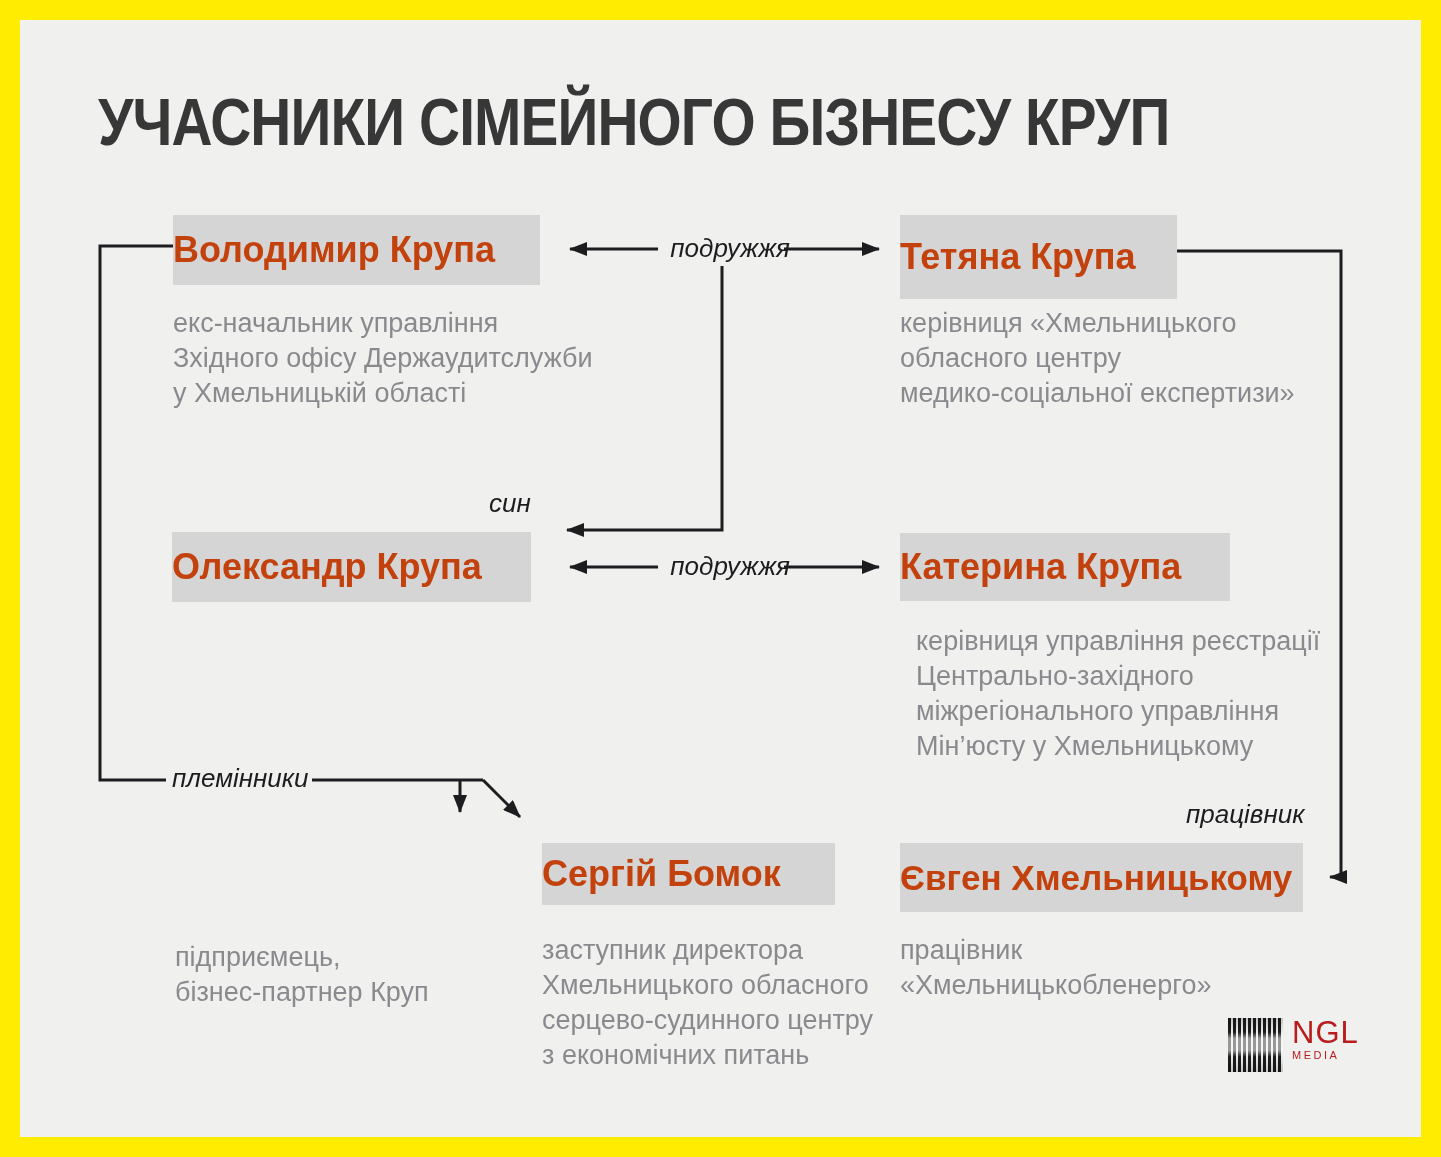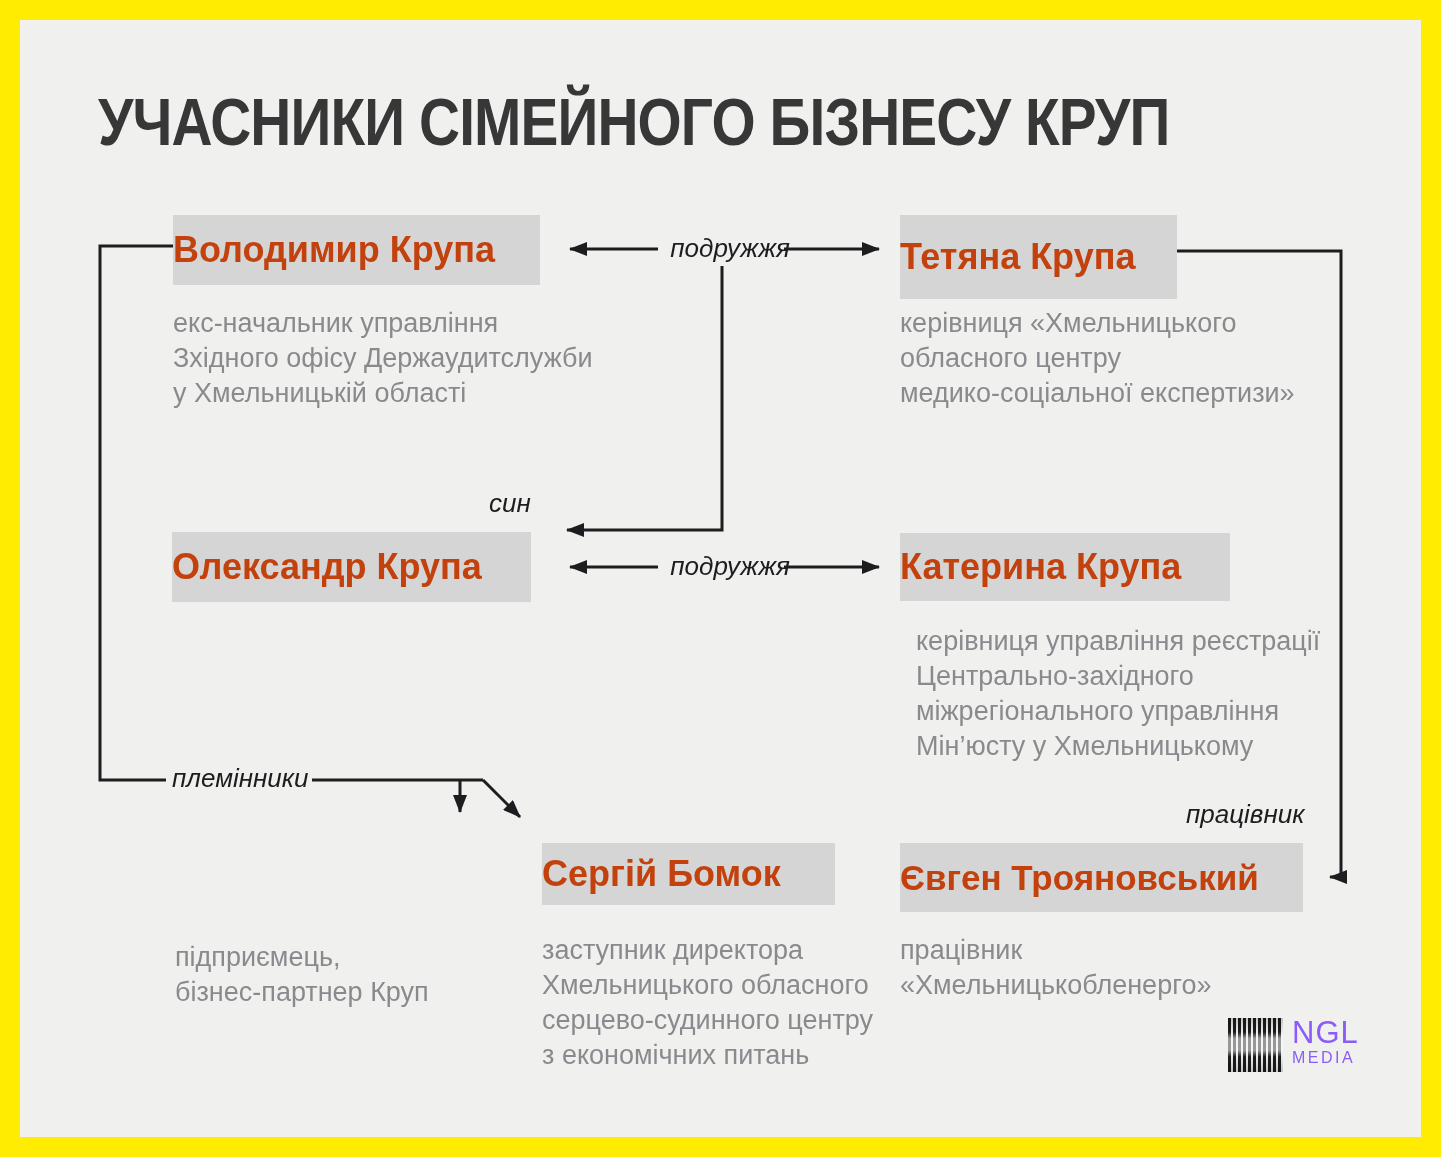--- a/index.html
+++ b/index.html
@@ -82,29 +82,29 @@
   .logo-mark::after{
     content:"";
     position:absolute;inset:0;
     background:linear-gradient(180deg,
       rgba(0,0,0,0.18) 0%,rgba(255,255,255,0) 26%,
       rgba(255,255,255,0.55) 38%,rgba(255,255,255,0.55) 60%,
       rgba(255,255,255,0) 72%,rgba(0,0,0,0.18) 100%);
   }
   .logo-text{
     margin-left:9px;
-    color:#8b5cf6;
+    color:#b91c1c;
   }
   .logo-ngl{
     font-size:31px;line-height:30px;
     letter-spacing:1px;
     font-weight:normal;
   }
   .logo-media{
-    font-size:16px;
+    font-size:11px;
     letter-spacing:2.5px;
     margin-top:1px;
   }
 </style>
 </head>
 <body>
 
 <div class="canvas">
 
   <div class="frame"></div>
@@ -171,21 +171,21 @@
 
   <div class="name-box" style="left:542px;top:843px;width:293px;height:62px;">
     <span>Сергій Бомок</span>
   </div>
   <div class="desc" style="left:542px;top:933px;width:400px;">заступник директора
 Хмельницького обласного
 серцево-судинного центру
 з економічних питань</div>
 
   <div class="name-box" style="left:900px;top:843px;width:403px;height:69px;font-size:35px;">
-    <span>Євген Трояновський</span>
+    <span>Євген Хмельницькому</span>
   </div>
   <div class="desc" style="left:900px;top:933px;width:440px;">працівник
 «Хмельницькобленерго»</div>
 
   <div class="logo">
     <div class="logo-mark"></div>
     <div class="logo-text">
       <div class="logo-ngl">NGL</div>
       <div class="logo-media">MEDIA</div>
     </div>

